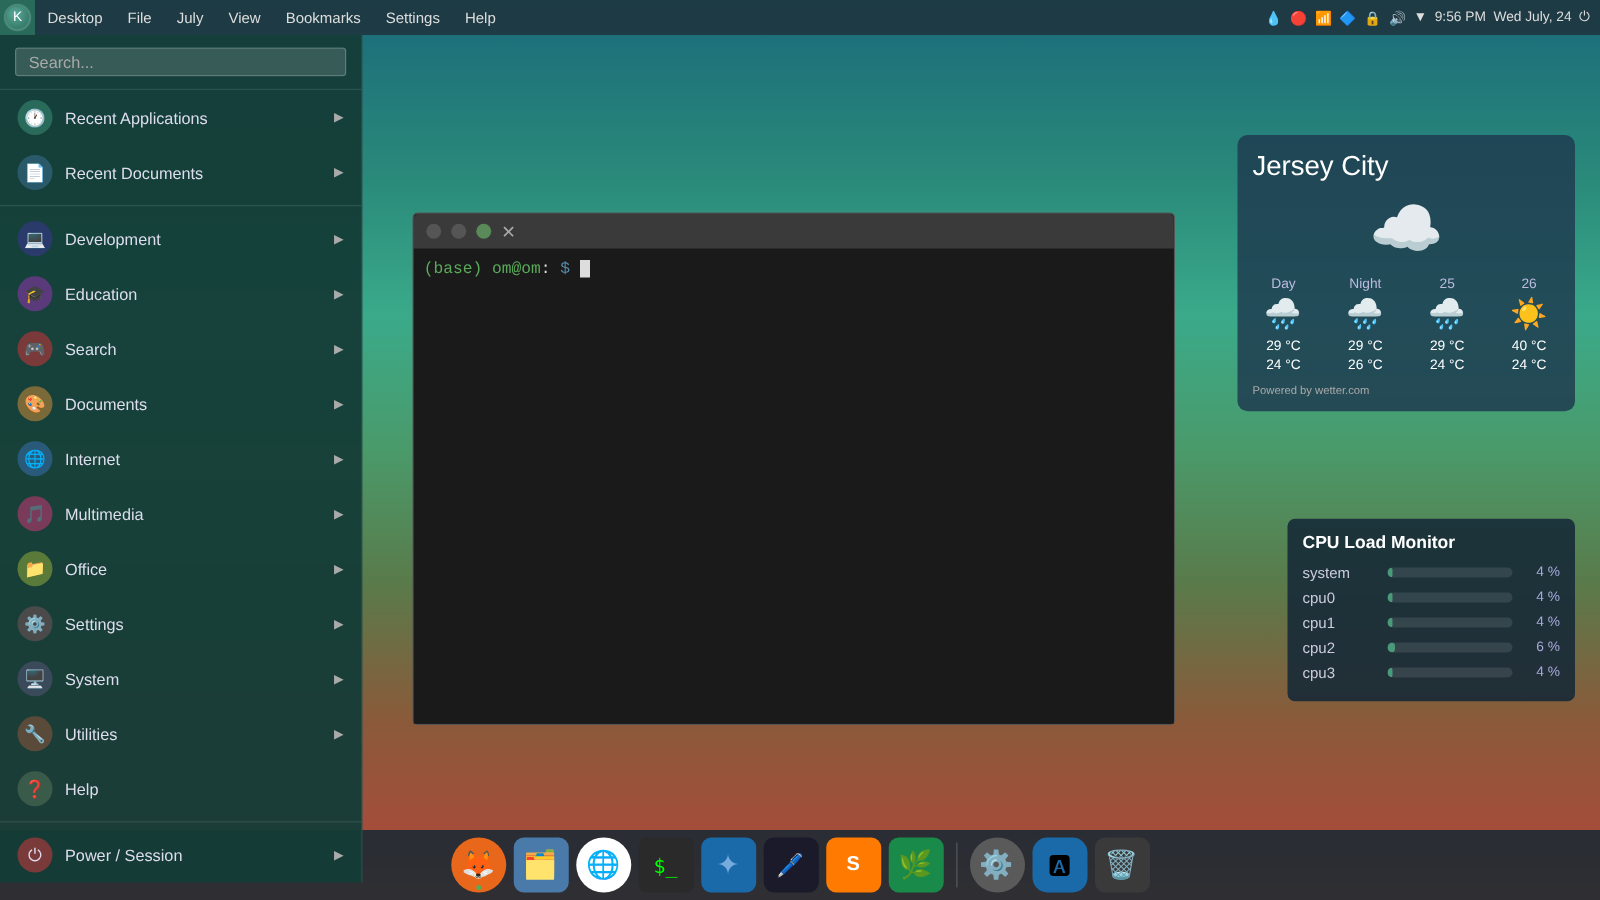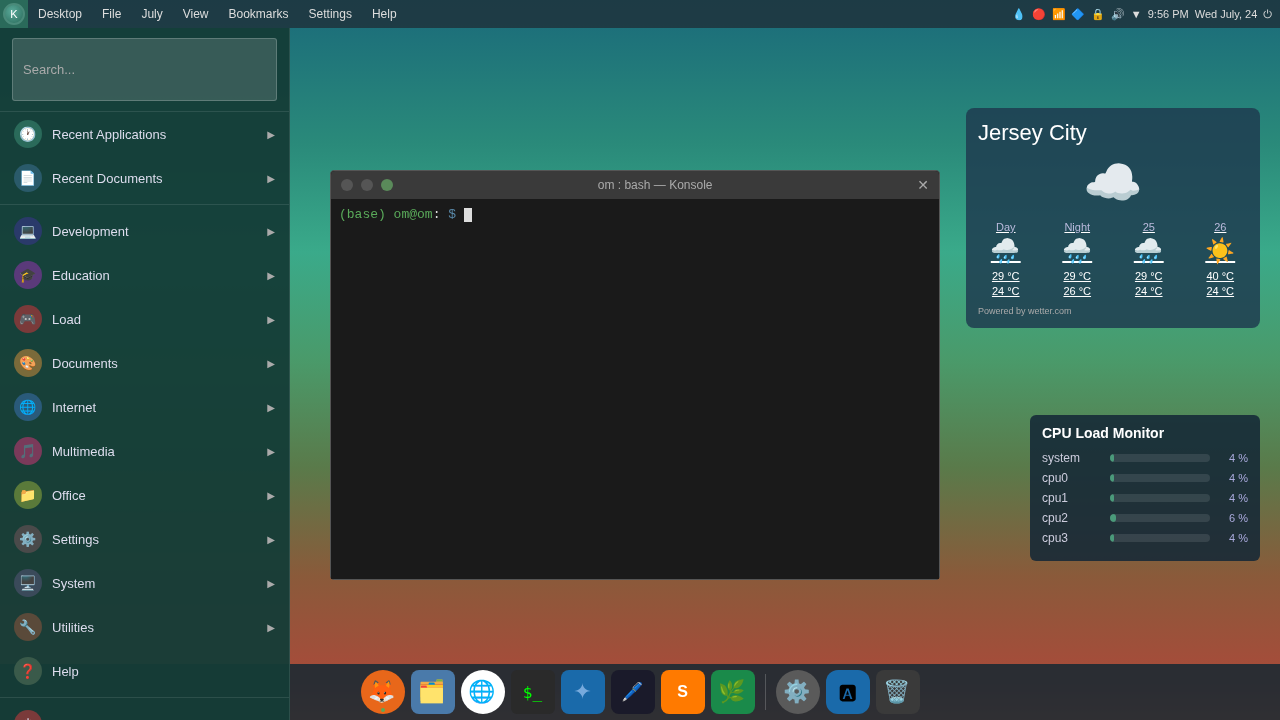--- a/index.html
+++ b/index.html
@@ -83,21 +83,21 @@
       padding: 10px 12px;
       border-bottom: 1px solid rgba(255,255,255,0.1);
     }
 
     .start-menu .search-bar input {
       width: 100%;
       background: rgba(255,255,255,0.15);
       border: 1px solid rgba(255,255,255,0.2);
       border-radius: 3px;
       color: #eee;
-      padding: 23px 10px;
+      padding: 3px 10px;
       font-size: 13px;
       outline: none;
     }
 
     .start-menu .search-bar input::placeholder { color: #aaa; }
 
     .menu-section {
       display: flex;
       flex-direction: column;
     }
@@ -199,21 +199,21 @@
       height: 14px;
       background: #ddd;
       vertical-align: text-bottom;
     }
 
     
     .weather-widget {
       position: absolute;
       top: 108px;
       right: 20px;
-      width: 294px;
+      width: 270px;
       background: rgba(30, 60, 80, 0.85);
       border-radius: 8px;
       z-index: 50;
       color: #fff;
       padding: 12px;
     }
 
     .weather-city {
       font-size: 22px;
       font-weight: 300;
@@ -226,21 +226,20 @@
       justify-content: center;
       font-size: 48px;
       margin-bottom: 10px;
     }
 
     .weather-days {
       display: grid;
       grid-template-columns: repeat(4, 1fr);
       gap: 16px;
       text-align: center;
-      text-decoration: underline;
     }
 
     .weather-day-label {
       font-size: 11px;
       color: #bbd;
       margin-bottom: 4px;
     }
 
     .weather-day-icon {
       font-size: 24px;
@@ -431,21 +430,21 @@
     </div>
 
     <div class="menu-row">
       <div class="icon-circle" style="background:#5a3a7a;">🎓</div>
       <span class="label">Education</span>
       <span class="arrow">▶</span>
     </div>
 
     <div class="menu-row">
       <div class="icon-circle" style="background:#7a3a3a;">🎮</div>
-      <span class="label">Load</span>
+      <span class="label">Search</span>
       <span class="arrow">▶</span>
     </div>
 
     <div class="menu-row">
       <div class="icon-circle" style="background:#7a6a3a;">🎨</div>
       <span class="label">Documents</span>
       <span class="arrow">▶</span>
     </div>
 
     <div class="menu-row">
@@ -498,21 +497,20 @@
     </div>
 
   </div>
 </div>
 
 <div class="konsole-window">
   <div class="konsole-titlebar">
     <div class="btn-close"></div>
     <div class="btn-min"></div>
     <div class="btn-max"></div>
-    <span class="konsole-title">om : bash — Konsole</span>
     <span class="konsole-close">✕</span>
   </div>
   <div class="konsole-body">
     <span class="prompt-user">(base) </span><span class="prompt-user">om</span><span class="prompt-at">@</span><span class="prompt-host">om</span><span>: </span><span class="prompt-path">$</span><span> </span><span class="cursor"></span>
   </div>
 </div>
 
 <div class="weather-widget">
   <div class="weather-city">Jersey City</div>
   <div class="weather-main">

